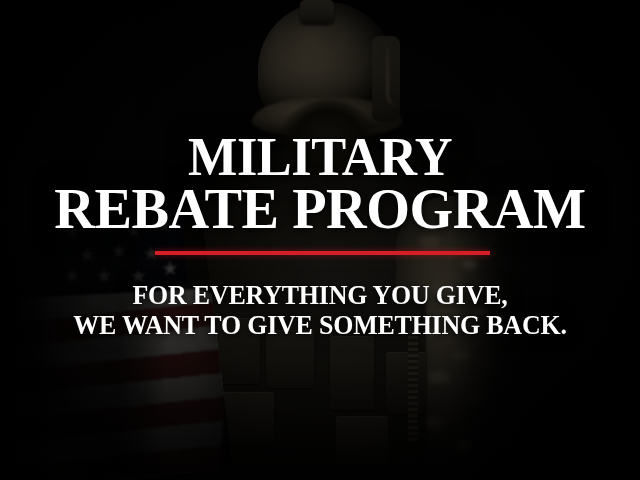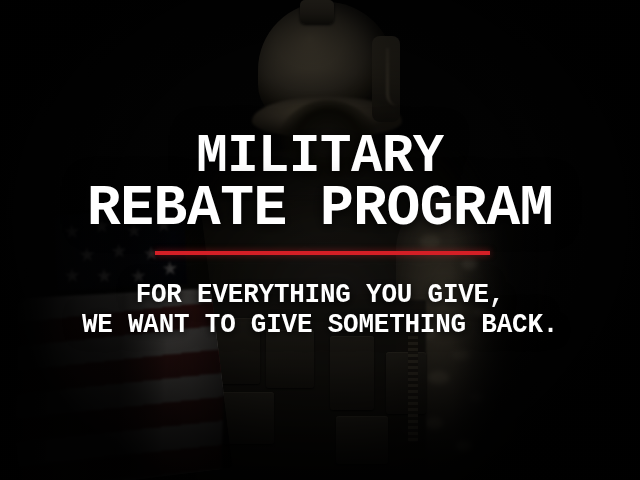--- a/index.html
+++ b/index.html
@@ -8,21 +8,21 @@
     padding: 0;
     background: #000;
   }
 
   #banner {
     position: relative;
     width: 640px;
     height: 480px;
     overflow: hidden;
     background: #060606;
-    font-family: Liberation Mono, monospace;
+    font-family: Liberation Serif, serif;
     user-select: none;
   }
 
   
 
   .photo {
     position: absolute;
     inset: 0;
     overflow: hidden;
   }

